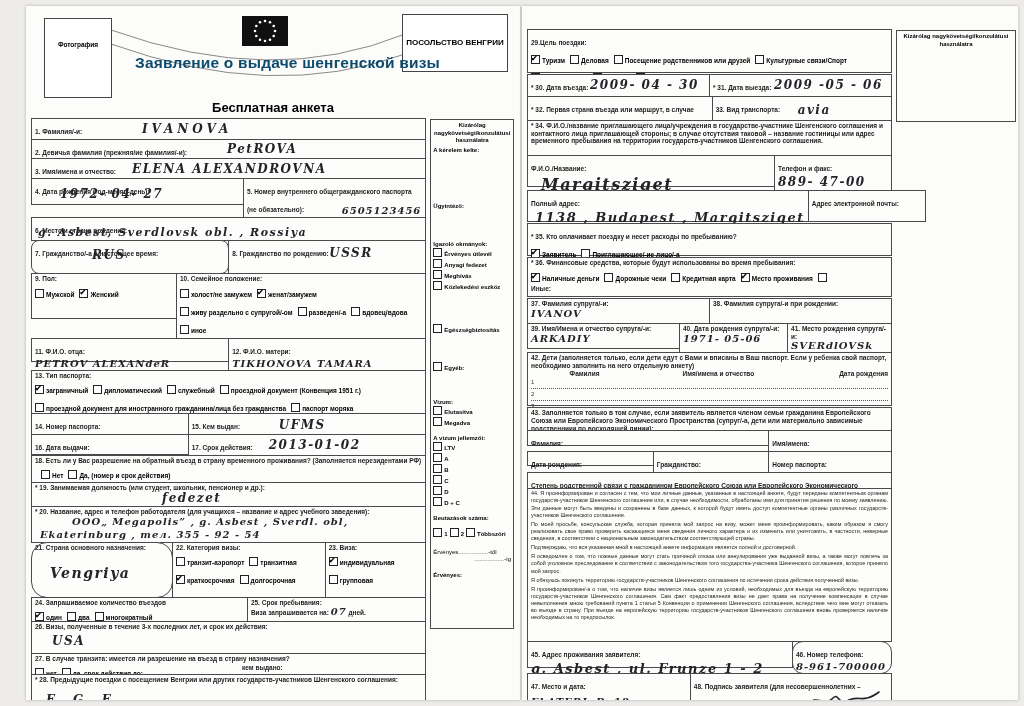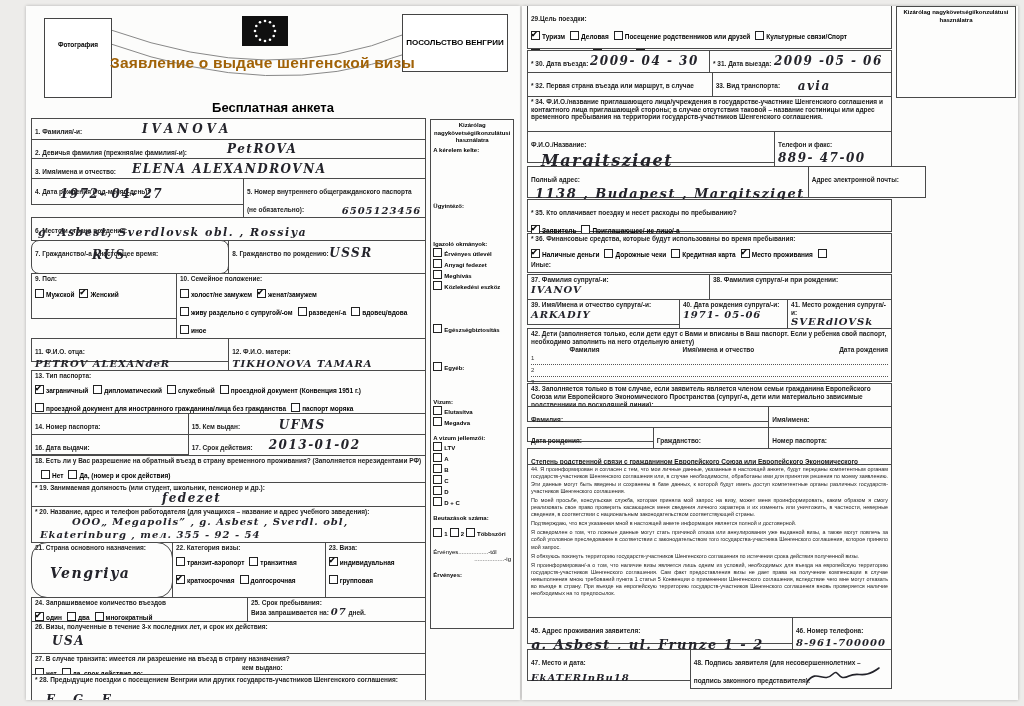--- a/index.html
+++ b/index.html
@@ -1,40 +1,40 @@
 <!DOCTYPE html>
 <html><head>
 <meta charset="utf-8">
 <style>
   html,body{margin:0;padding:0;background:#e9e8e5;font-family:"Liberation Sans",sans-serif;}
   .canvas{position:relative;width:1024px;height:706px;background:#edecea;overflow:hidden;}
   .page{position:absolute;top:6px;height:694px;background:#fcfcfb;box-shadow:0 0 3px rgba(0,0,0,.25);overflow:hidden;}
   .page.left{left:26px;width:494px;padding:4px 6px;box-sizing:border-box;}
-  .page.right{left:522px;width:496px;padding:0 6px 4px 6px;box-sizing:border-box;}
+  .page.right{left:522px;width:496px;padding:24px 6px 4px 6px;box-sizing:border-box;}
   .lbl{font-size:6.5px;font-weight:bold;color:#1c1c1c;line-height:1.18;}
   .legal{font-size:5.4px;line-height:1.32;color:#222;margin:0 0 2px 0;text-align:justify;}
   .hw{font-family:"DejaVu Serif",serif;font-style:italic;font-weight:bold;font-size:12px;color:#23232a;letter-spacing:1.5px;white-space:nowrap;}
   .hw.sm{font-size:10px;letter-spacing:1px;}
   .c{border:1px solid #4a4a4a;padding:1px 3px;margin:-1px 0 0 -1px;background:#fdfdfc;position:relative;box-sizing:border-box;}
   .r{display:flex;align-items:stretch;}
   .r>.c{flex:1;}
   .opt{font-size:6.5px;font-weight:bold;margin-right:5px;white-space:nowrap;display:inline-block;line-height:1.5;}
   .cb{display:inline-block;width:7px;height:7px;border:1px solid #222;margin-right:2px;vertical-align:-1px;position:relative;background:#fff;}
   .cb.checked::after{content:"\2714";position:absolute;left:-1px;top:-3px;font-size:8px;color:#111;}
   .office{border:1px solid #4a4a4a;background:#fdfdfc;}
   .office .t{font-size:6px;font-weight:bold;text-align:center;line-height:1.25;margin:2px 1px;}
   .office .it{font-size:6px;font-weight:bold;margin:1px 2px;}
   .office .opt{font-size:6px;margin-right:2px;}
   .dotrow{font-size:6px;color:#333;border-bottom:1px dotted #555;height:11px;line-height:11px;}
   .hdr{position:relative;height:88px;}
   .photo{position:absolute;left:12px;top:8px;width:66px;height:78px;border:1px solid #444;background:#fff;}
   .photo span{display:block;font-size:6.5px;font-weight:bold;text-align:center;margin-top:22px;}
   .embassy{position:absolute;right:6px;top:4px;width:104px;height:56px;border:1px solid #444;background:#fff;display:flex;align-items:center;justify-content:center;text-align:center;font-size:8px;font-weight:bold;line-height:1.3;}
   .euflag{position:absolute;left:210px;top:6px;width:46px;height:30px;background:#101010;}
-  .title{position:absolute;left:78px;top:44px;width:330px;text-align:left;font-size:15.5px;font-weight:bold;color:#a16207;letter-spacing:.2px;}
+  .title{position:absolute;left:78px;top:44px;width:330px;text-align:right;font-size:15.5px;font-weight:bold;color:#0c4a6e;letter-spacing:.2px;}
   .subtitle{text-align:center;font-size:13px;font-weight:bold;margin:2px 0 4px 0;}
   .arcs{position:absolute;left:0;top:0;width:100%;height:88px;}
   .body-flex{display:flex;gap:4px;}
   .formcol{width:396px;}
   .gutter{width:122px;position:relative;}
   .rp-flex{display:flex;gap:4px;}
   .rp-main{width:364px;}
   .sig-svg{position:absolute;right:8px;bottom:0;}
   .inline-flex{display:flex;align-items:baseline;gap:4px;}
   .spacer2{height:2px;}
@@ -412,21 +412,21 @@
           <p class="legal">Я осведомлен о том, что ложные данные могут стать причиной отказа или аннулирования уже выданной визы, а также могут повлечь за собой уголовное преследование в соответствии с законодательством того государства-участника Шенгенского соглашения, которое приняло мой запрос.</p>
           <p class="legal">Я обязуюсь покинуть территорию государств-участников Шенгенского соглашения по истечении срока действия полученной визы.</p>
           <p class="legal">Я проинформирован/-а о том, что наличие визы является лишь одним из условий, необходимых для въезда на европейскую территорию государств-участников Шенгенского соглашения. Сам факт предоставления визы не дает права на получение компенсации в случае невыполнения мною требований пункта 1 статьи 5 Конвенции о применении Шенгенского соглашения, вследствие чего мне могут отказать во въезде в страну. При въезде на европейскую территорию государств-участников Шенгенского соглашения вновь проверяется наличие необходимых на то предпосылок.</p>
         </div>
 
         <div class="r">
           <div class="c" style="height:27px;">
             <span class="lbl">45. Адрес проживания заявителя:</span>
             <div class="hw" style="font-size:13px;">g. Asbest , ul. Frunze 1 - 2</div>
           </div>
-          <div class="c" style="flex:0 0 100px;">
+          <div class="c" style="flex:0 0 100px;border-radius:11px;">
             <span class="lbl">46. Номер телефона:</span>
             <div class="hw sm">8-961-700000</div>
           </div>
         </div>
         <div class="r">
           <div class="c" style="flex:0 0 45%;height:32px;">
             <span class="lbl">47. Место и дата:</span>
             <div class="hw sm" style="margin-top:3px;">EkATERInBu18</div>
           </div>
           <div class="c">

